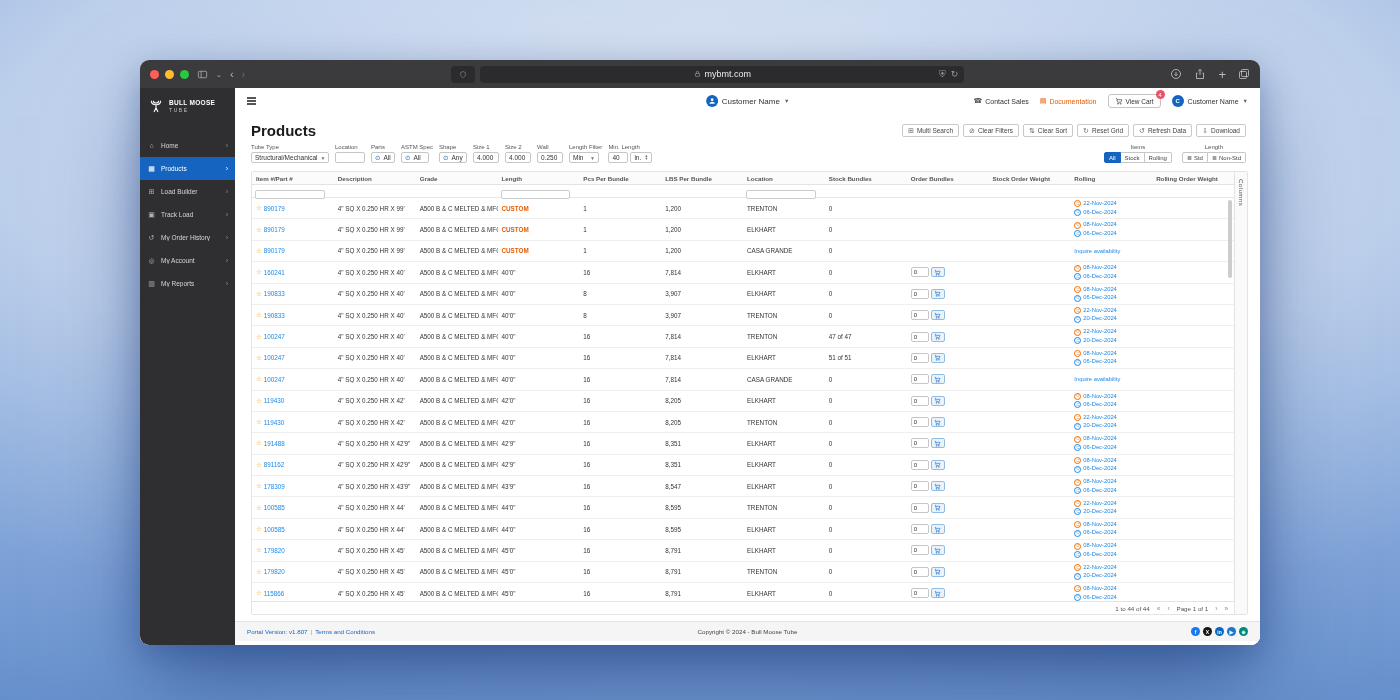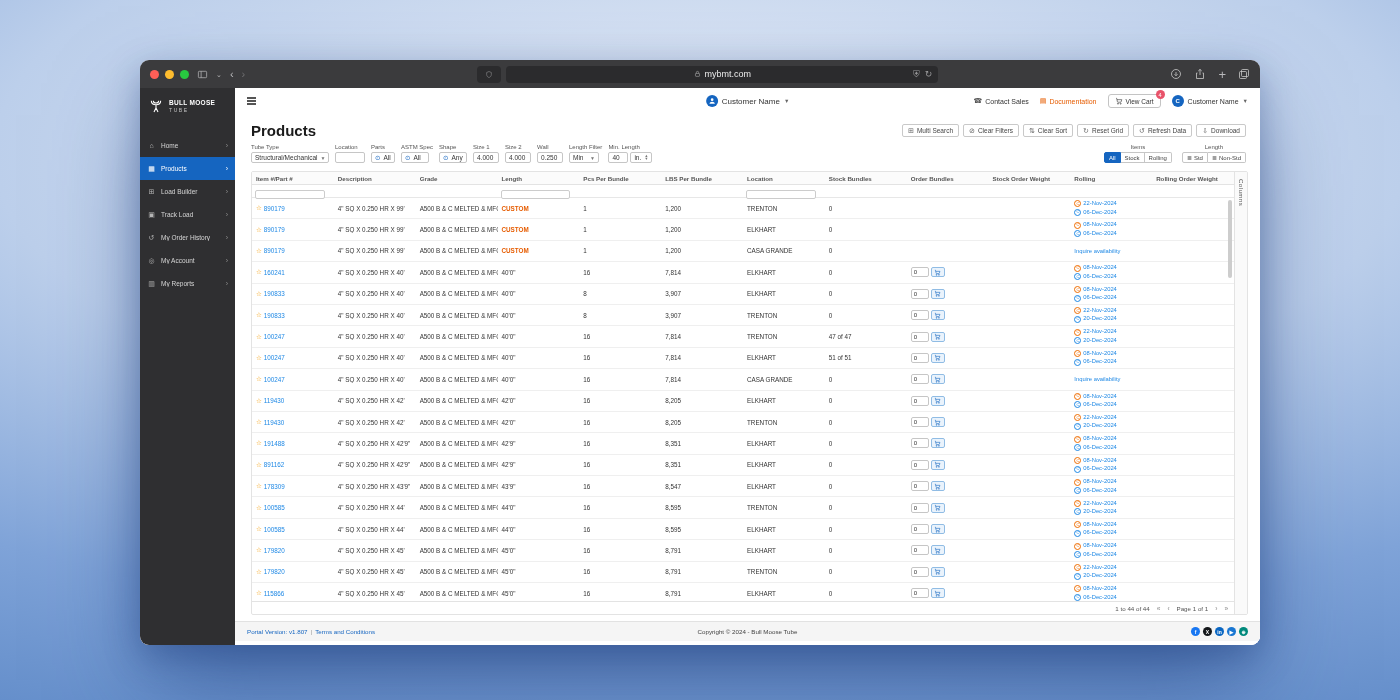--- a/index.html
+++ b/index.html
@@ -11,21 +11,21 @@
   
   .chrome{height:28px;background:#3b3b3d;display:flex;align-items:center;gap:8px;padding:0 10px}
   .lights{display:flex;gap:6px}
   .light{width:9px;height:9px;border-radius:50%}
   .chrome-ico{color:#b9b9bb;font-size:11px;line-height:1;display:flex;align-items:center}
   .chrome-ico svg{width:11px;height:11px;stroke:#b9b9bb;fill:none;stroke-width:1.6}
   .dim{opacity:.4}
   .addr-wrap{flex:1;display:flex;justify-content:center;align-items:center;gap:5px}
   .mini-pill{width:24px;height:17px;background:#2b2b2d;border-radius:4px;display:flex;align-items:center;justify-content:center}
   .mini-pill svg{width:8px;height:9px;stroke:#9a9a9c;fill:none;stroke-width:1.6}
-  .addr{width:432px;height:17px;background:#2b2b2d;border-radius:4px;color:#ececec;font-size:9px;
+  .addr{width:484px;height:17px;background:#2b2b2d;border-radius:4px;color:#ececec;font-size:9px;
         display:flex;align-items:center;justify-content:center;gap:4px;position:relative}
   .addr svg.lock{width:7px;height:8px;stroke:#cfcfcf;fill:none;stroke-width:1.6}
   .addr .right-icos{position:absolute;right:6px;display:flex;gap:5px;color:#9a9a9c;font-size:9px}
   .rchrome{display:flex;gap:12px;align-items:center;color:#c9c9c9;font-size:12px}
   .rchrome svg{width:12px;height:12px;stroke:#c9c9c9;fill:none;stroke-width:1.6}
   
   .app{display:flex;height:calc(100% - 28px);background:#fff}
   .sidebar{width:95px;background:#2f2f31;display:flex;flex-direction:column;color:#d6d6d6;flex:none}
   .logo{display:flex;align-items:center;gap:5px;padding:10px 8px 4px}
   .logo svg{width:16px;height:16px;stroke:#fff;fill:none;stroke-width:1.6;flex:none}

